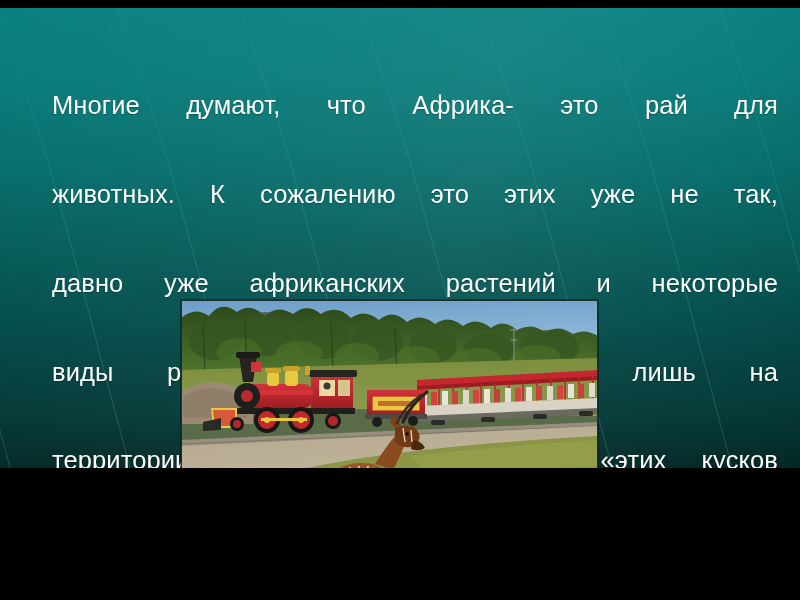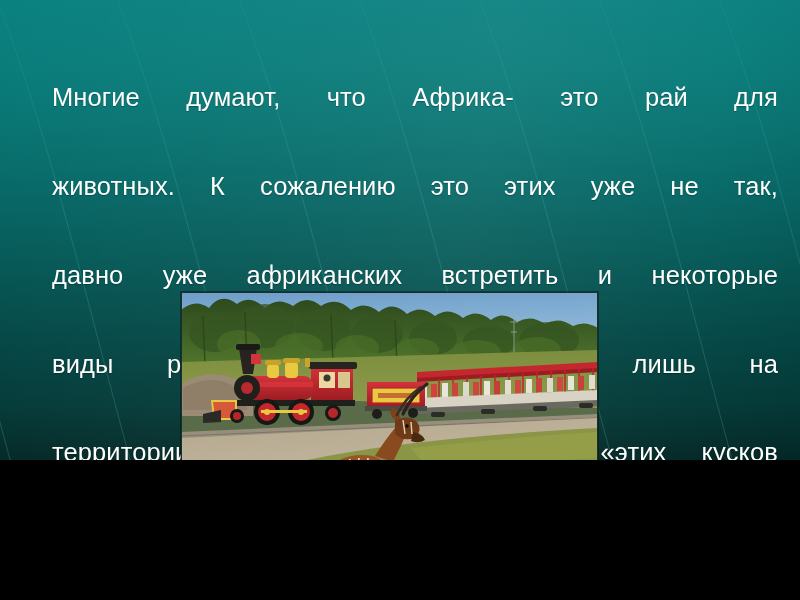--- a/index.html
+++ b/index.html
@@ -9,20 +9,21 @@
     background: #000;
   }
 
   #slide {
     position: relative;
     width: 800px;
     height: 460px;
     overflow: hidden;
     font-family: "Liberation Sans", "DejaVu Sans", sans-serif;
     background: #a21caf;
+    margin-top: 8px;
   }
 
   
   .bg-gradient {
     position: absolute;
     inset: 0;
     background: linear-gradient(180deg,
         #0a8180 0%,
         #0a7d7b 14%,
         #097573 27%,
@@ -150,21 +151,21 @@
       <path d="M 712 -20 C 782 160, 812 330, 897 620"></path>
       <path d="M 832 -20 C 902 160, 932 330, 1017 620"></path>
     </g>
   </svg>
 
   <div class="bg-sheen"></div>
 
   <div class="text-block">
     <span class="ln just">Многие думают, что Африка- это рай для</span>
     <span class="ln just">животных. К сожалению это этих уже не так,</span>
-    <span class="ln just">давно уже африканских встретить и некоторые</span>
+    <span class="ln just">давно уже африканских растений и некоторые</span>
     <span class="ln just">виды растений можно встретить лишь на</span>
     <span class="ln just">территории национальных парков – «этих кусков</span>
     <span class="ln just">дикой природы», где представители различных</span>
     
     
   </div>
 
   <div class="photo">
     <svg viewBox="0 0 417 279" preserveAspectRatio="none" aria-hidden="true">
       <defs>

